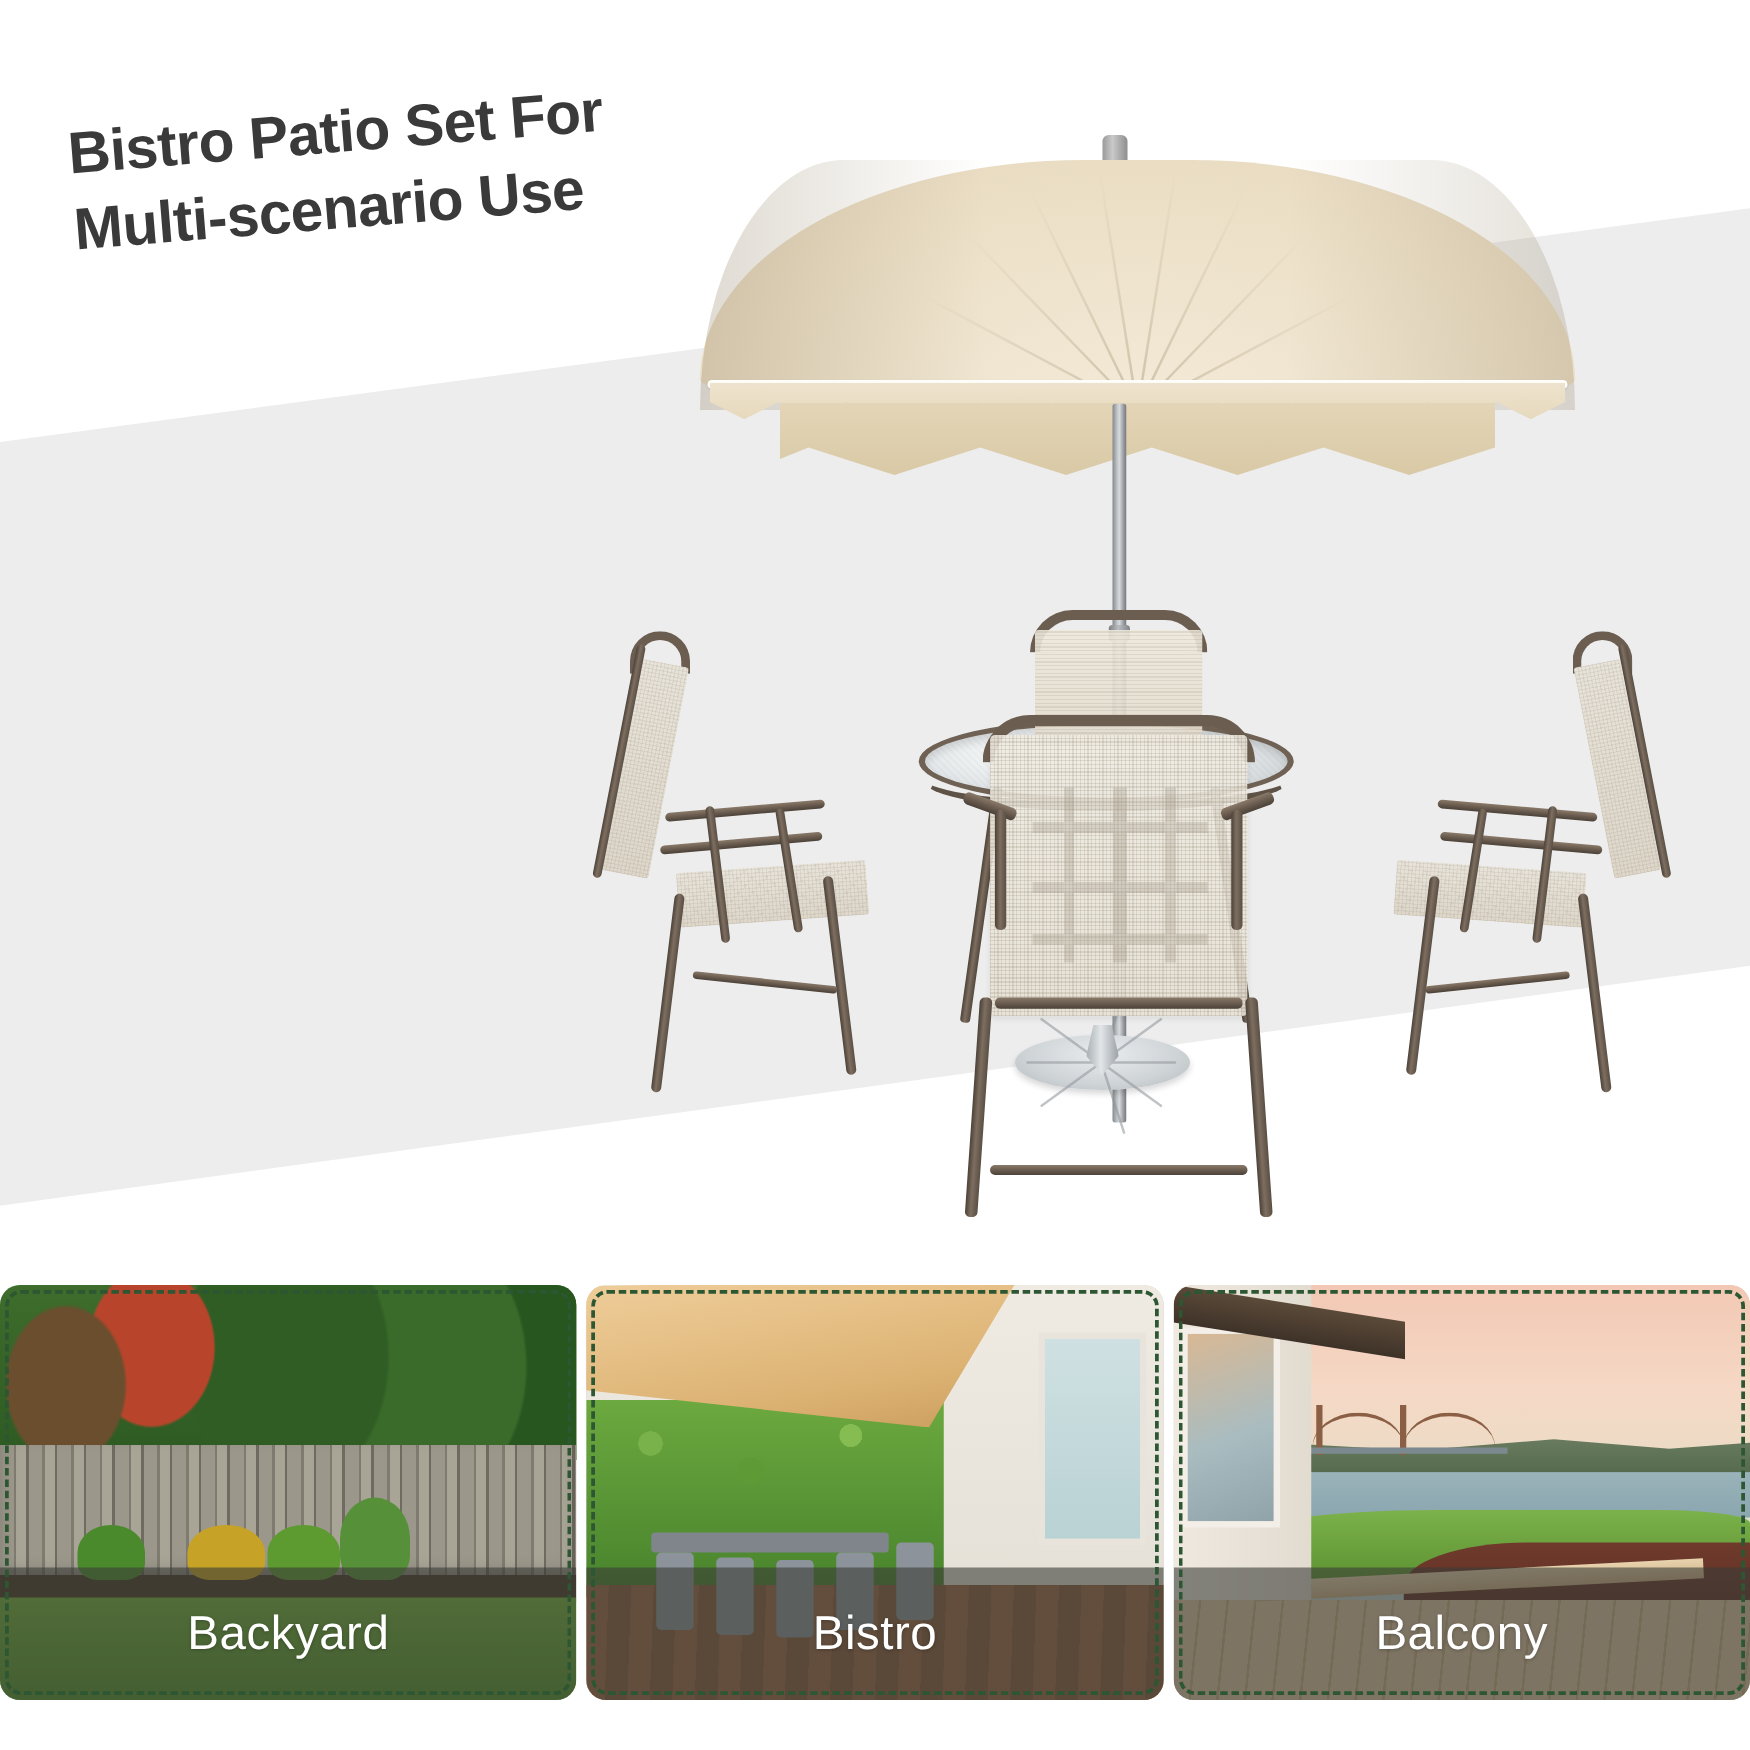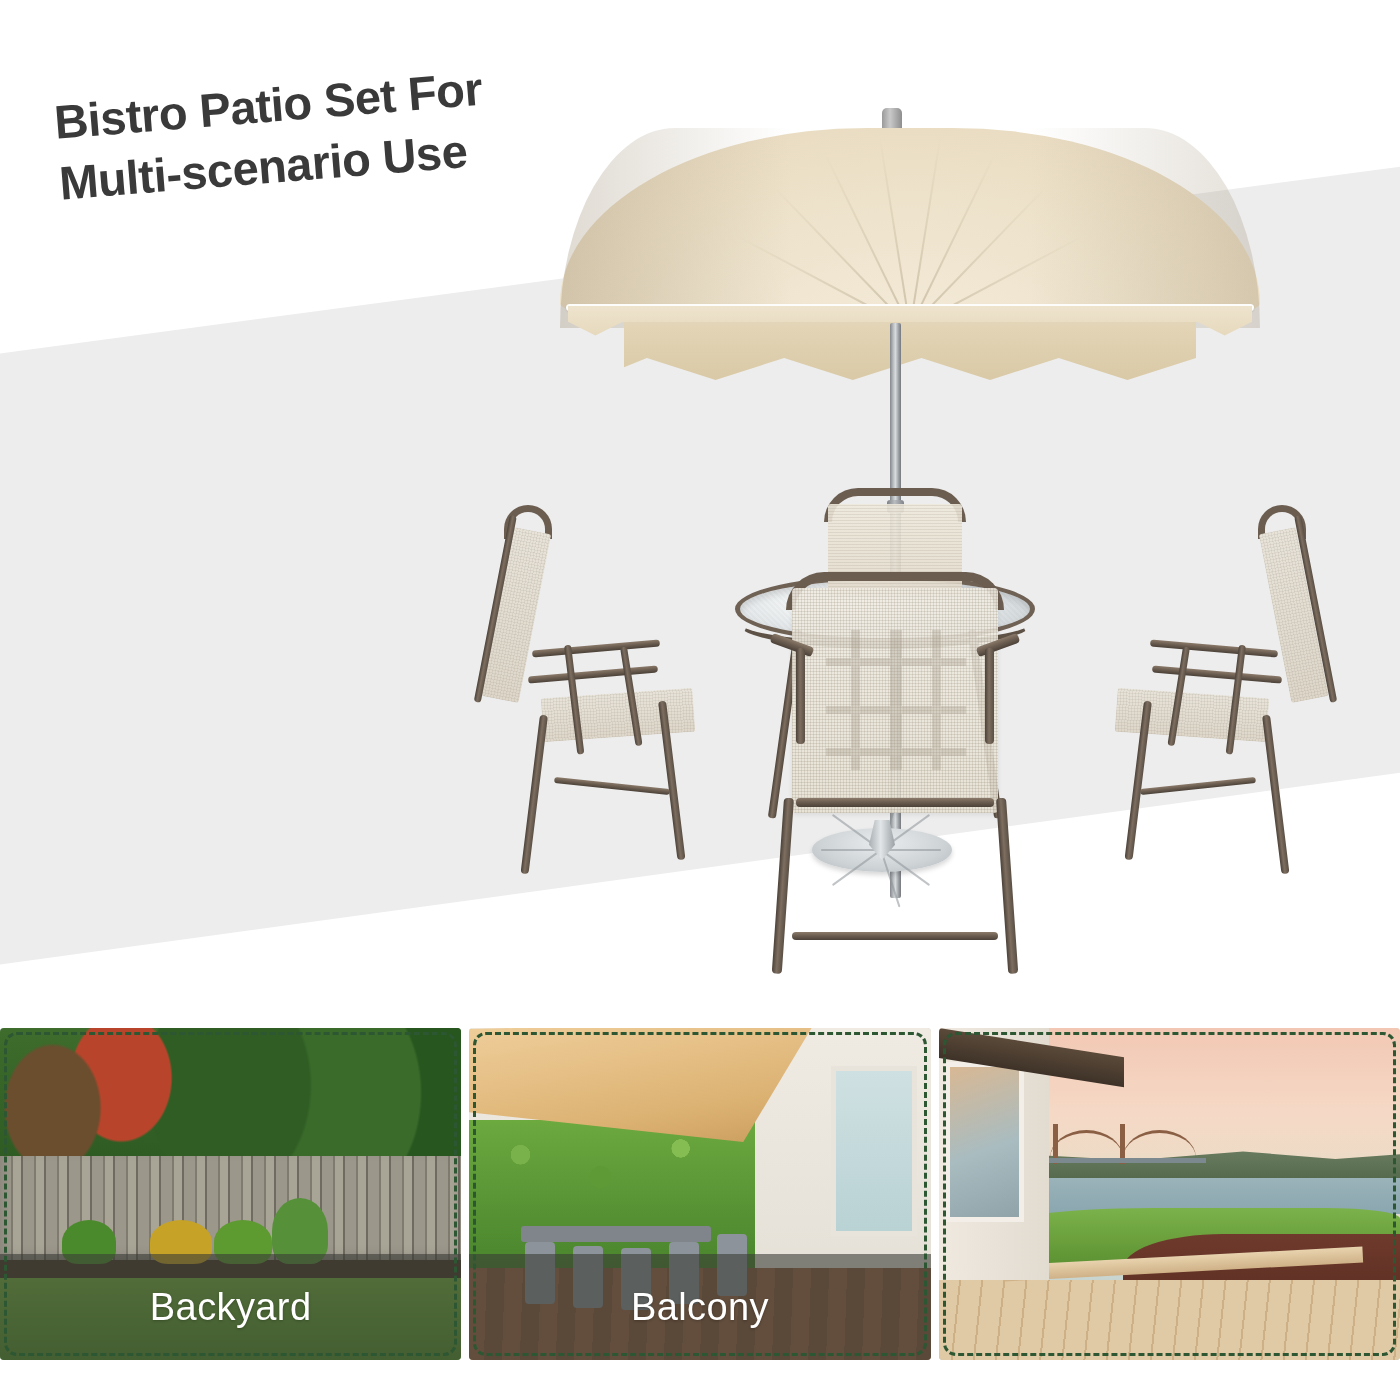--- a/index.html
+++ b/index.html
@@ -194,21 +194,21 @@
     border-radius:3px;
   }
 
   
   #thumbs {
     position:absolute; left:0; top:1028px; width:1400px; height:332px;
     display:flex; gap:8px;
   }
   .card {
     position:relative; flex:1 1 0; height:332px;
-    border-radius:4px; overflow:hidden; background:#cfd6cc;
+    border-radius:16px; overflow:hidden; background:#cfd6cc;
   }
   .card .dash {
     position:absolute; left:4px; top:4px; right:4px; bottom:4px;
     border:3px dashed #2d5632; border-radius:13px; z-index:6; pointer-events:none;
   }
   .scene { position:absolute; inset:0; overflow:hidden; }
   .label-band {
     position:absolute; left:0; right:0; bottom:0; height:106px;
     background:rgba(58,60,55,.60); z-index:5;
     display:flex; align-items:center; justify-content:center;
@@ -497,21 +497,21 @@
       <div class="s2-sail"></div>
       <div class="s2-floor"></div>
       <div class="s2-table"></div>
       <div class="s2-chair" style="left:56px;  top:214px;"></div>
       <div class="s2-chair" style="left:104px; top:218px;"></div>
       <div class="s2-chair" style="left:152px; top:220px;"></div>
       <div class="s2-chair" style="left:200px; top:214px;"></div>
       <div class="s2-chair" style="left:248px; top:206px;"></div>
     </div>
     <div class="label-band">
-      <span>Balcony</span>
+      <span>Bistro</span>
     </div>
     <div class="dash"></div>
   </div>
 
 
   <div class="card">
     <div class="scene">
       <div class="s4-sky"></div>
       <div class="s4-water"></div>
       <div class="s4-hills"></div>
@@ -524,16 +524,19 @@
       </div>
       <div class="s4-lawn"></div>
       <div class="s4-mulch"></div>
       <div class="s4-deck"></div>
       <div class="s4-bench"></div>
       <div class="s4-house">
         <div class="s4-window"></div>
       </div>
       <div class="s4-eave"></div>
     </div>
+    <div class="label-band">
+      <span>Balcony</span>
+    </div>
     <div class="dash"></div>
   </div>
 
 </div>
 
 </body></html>

